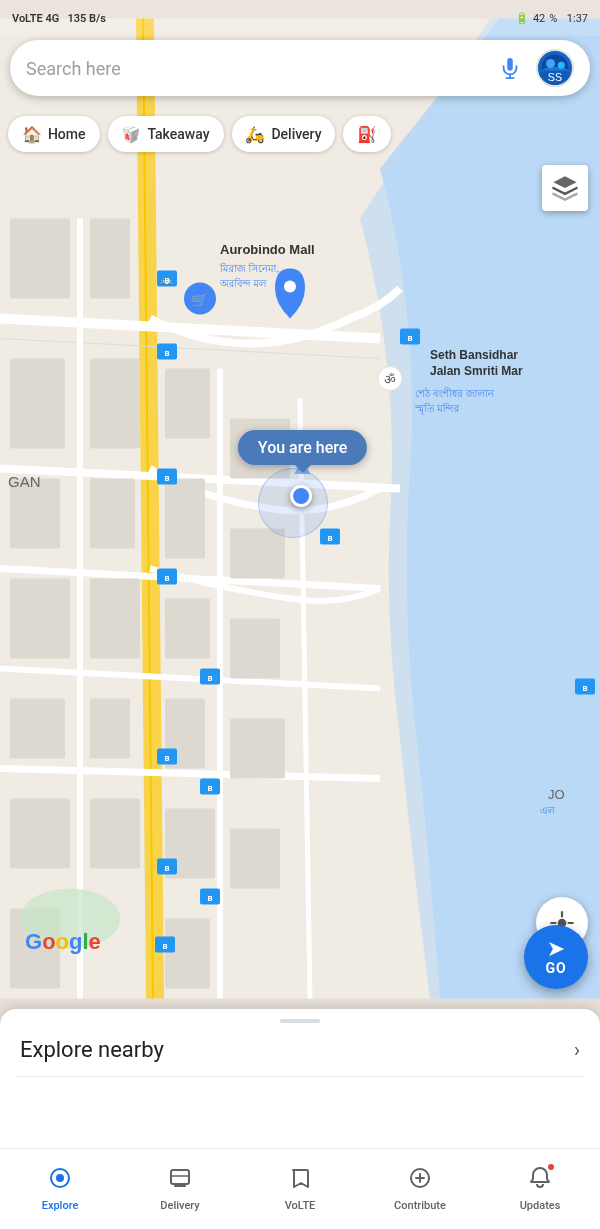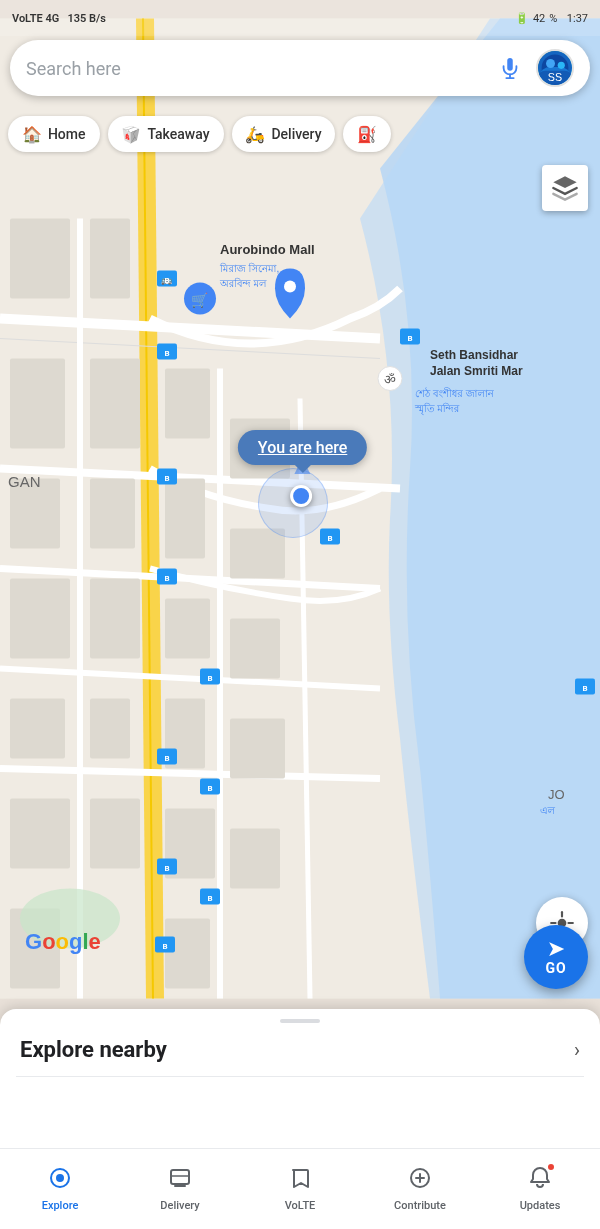--- a/index.html
+++ b/index.html
@@ -68,21 +68,20 @@
       z-index: 100; cursor: pointer;
     }
 
     
     .you-are-here {
       position: absolute; top: 430px; left: 50%; transform: translateX(-48%);
       background: #4a7aba; color: white; border-radius: 20px;
       padding: 8px 20px; font-size: 16px; font-weight: 500;
       z-index: 100; white-space: nowrap;
       box-shadow: 0 2px 8px rgba(0,0,0,0.3);
-      text-decoration: underline;
     }
     .you-are-here::after {
       content: '';
       position: absolute; bottom: -8px; left: 50%; transform: translateX(-50%);
       border-left: 8px solid transparent;
       border-right: 8px solid transparent;
       border-top: 8px solid #4a7aba;
     }
 
     
@@ -139,21 +138,21 @@
     }
     .sheet-handle {
       width: 40px; height: 4px; background: #dadce0; border-radius: 2px;
       margin: 10px auto 0;
     }
     .explore-row {
       display: flex; align-items: center; justify-content: space-between;
       padding: 14px 20px;
     }
     .explore-title {
-      font-size: 22px; font-weight: 700; color: #202124;
+      font-size: 22px; font-weight: 400; color: #202124;
     }
     .explore-arrow { font-size: 20px; color: #555; }
 
     .divider { height: 1px; background: #e8eaed; margin: 0 16px; }
 
     
     .bottom-nav {
       position: absolute; bottom: 0; left: 0; right: 0; height: 81px;
       background: white; display: flex; align-items: center;
       justify-content: space-around; border-top: 1px solid #e8eaed;

